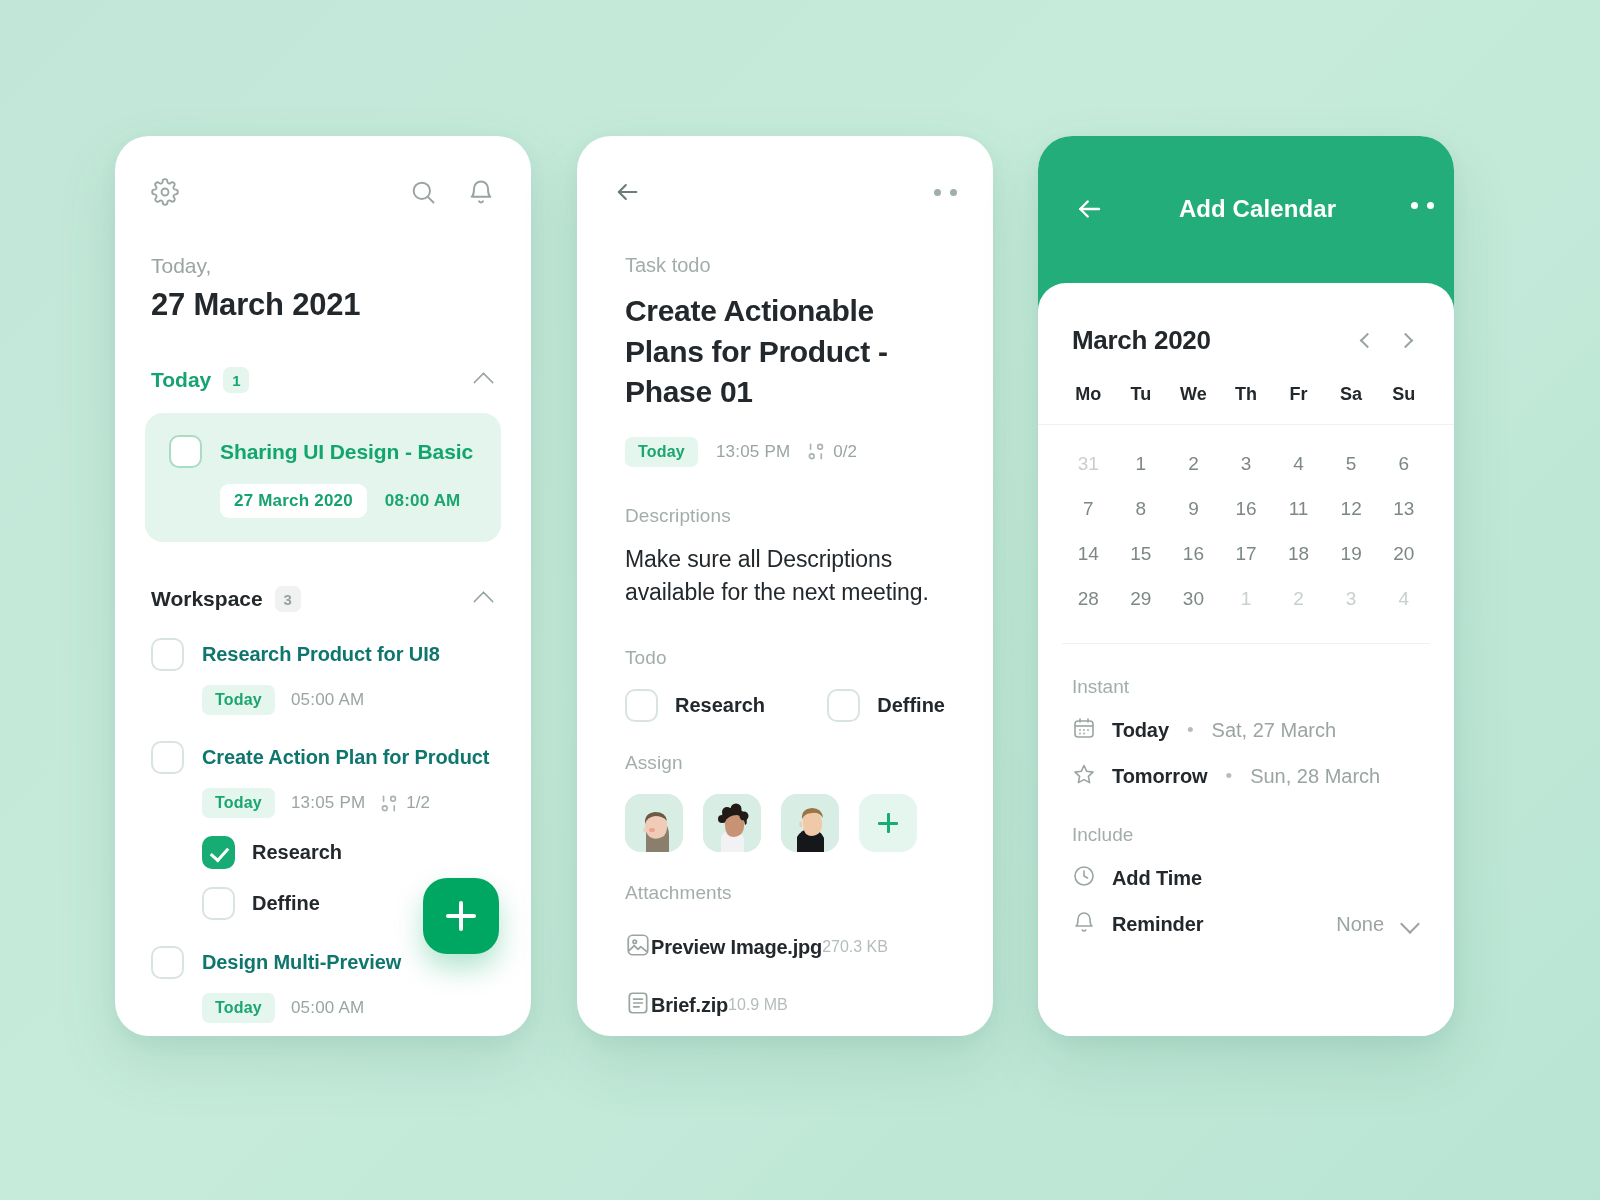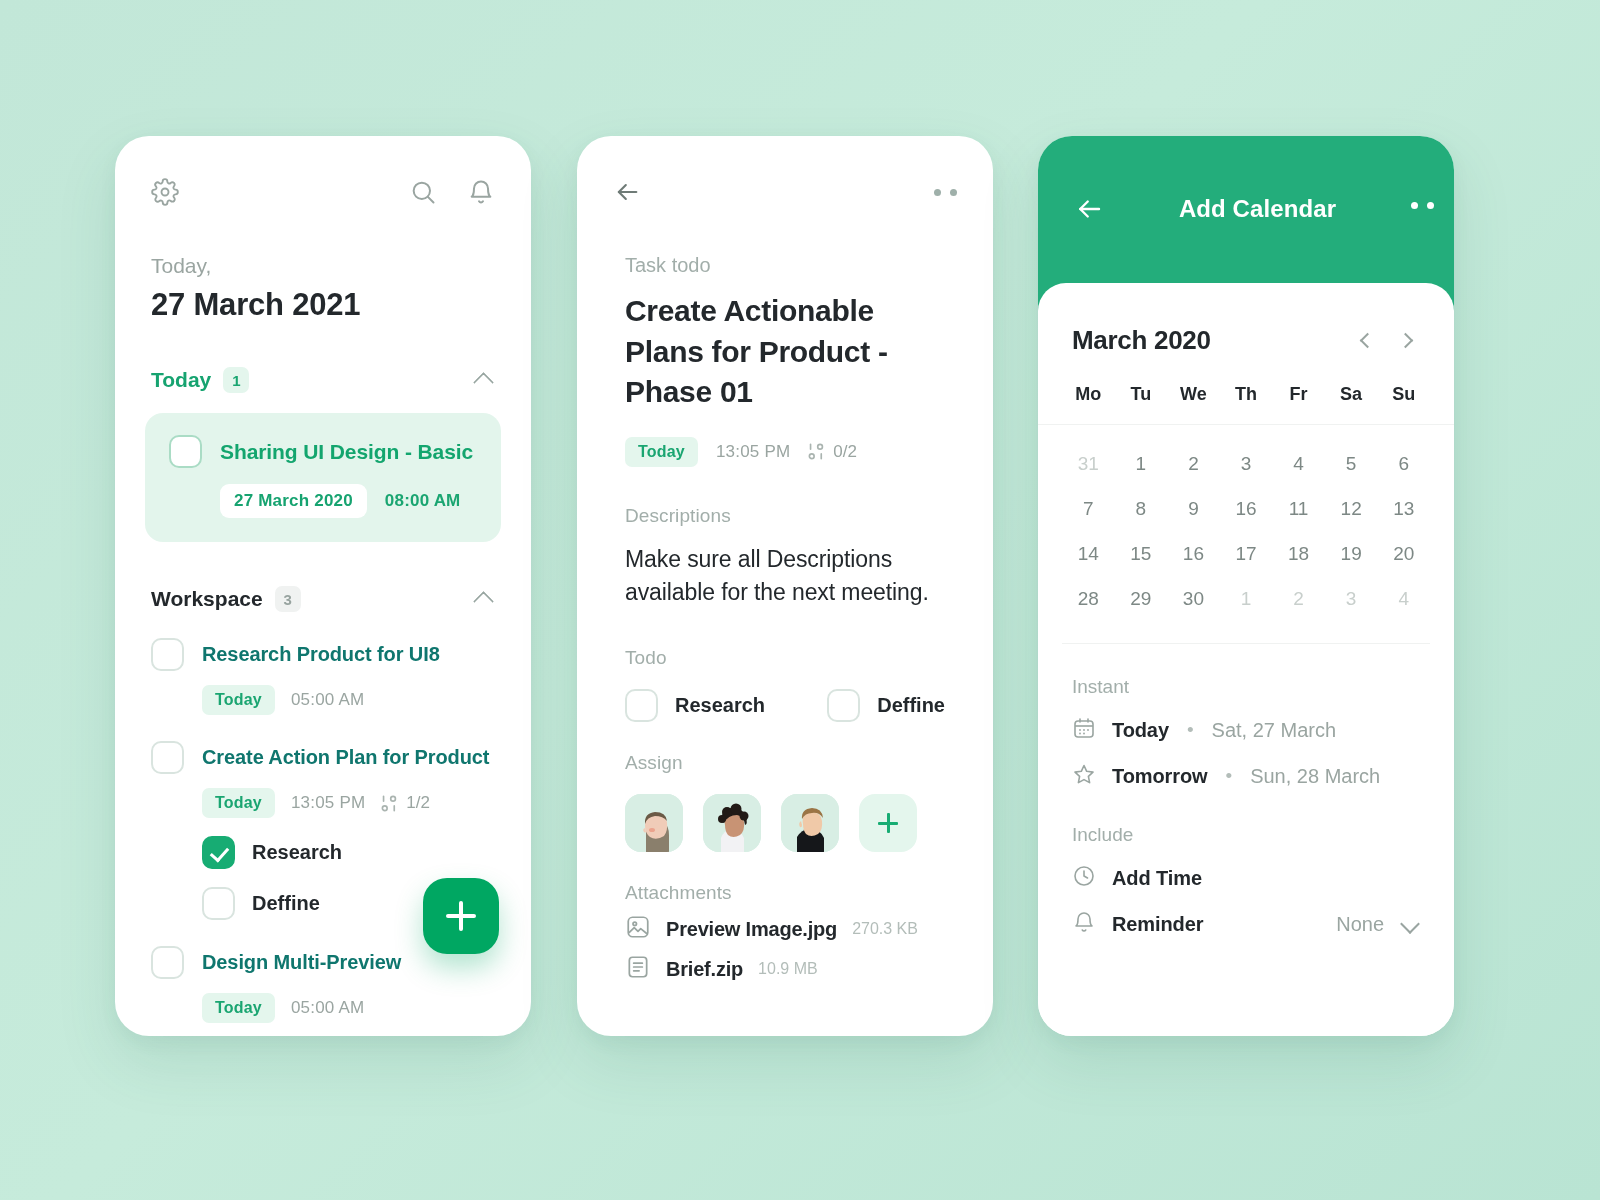--- a/index.html
+++ b/index.html
@@ -156,21 +156,21 @@
   .avatar svg { display:block; }
   .avatar-add {
     width: 58px; height: 58px; border-radius: 16px;
     background: #e4f6ed; display:flex; align-items:center; justify-content:center;
     cursor:pointer; position:relative; flex:0 0 auto;
   }
   .avatar-add::before, .avatar-add::after { content:""; position:absolute; background:#17ac73; border-radius:1px; }
   .avatar-add::before { width: 20px; height: 3px; }
   .avatar-add::after  { width: 3px;  height: 20px; }
 
-  .att-row { display:flex; align-items:center; gap: 15px; margin-top: 10px; }
+  .att-row { display:flex; align-items:center; margin-top: 28px; }
   .att-name { font-size: 20px; font-weight: 700; color:#23282c; letter-spacing:-.2px;}
   .att-size { font-size: 16px; color: #b3bdb9; font-weight: 500; }
 
   
   .p3-header {
     height: 188px; background: #23ad7b;
     display:flex; align-items:flex-start; padding: 58px 20px 0 36px;
   }
   .p3-header .h-title {
     flex:1; text-align:center; color:#fff;

